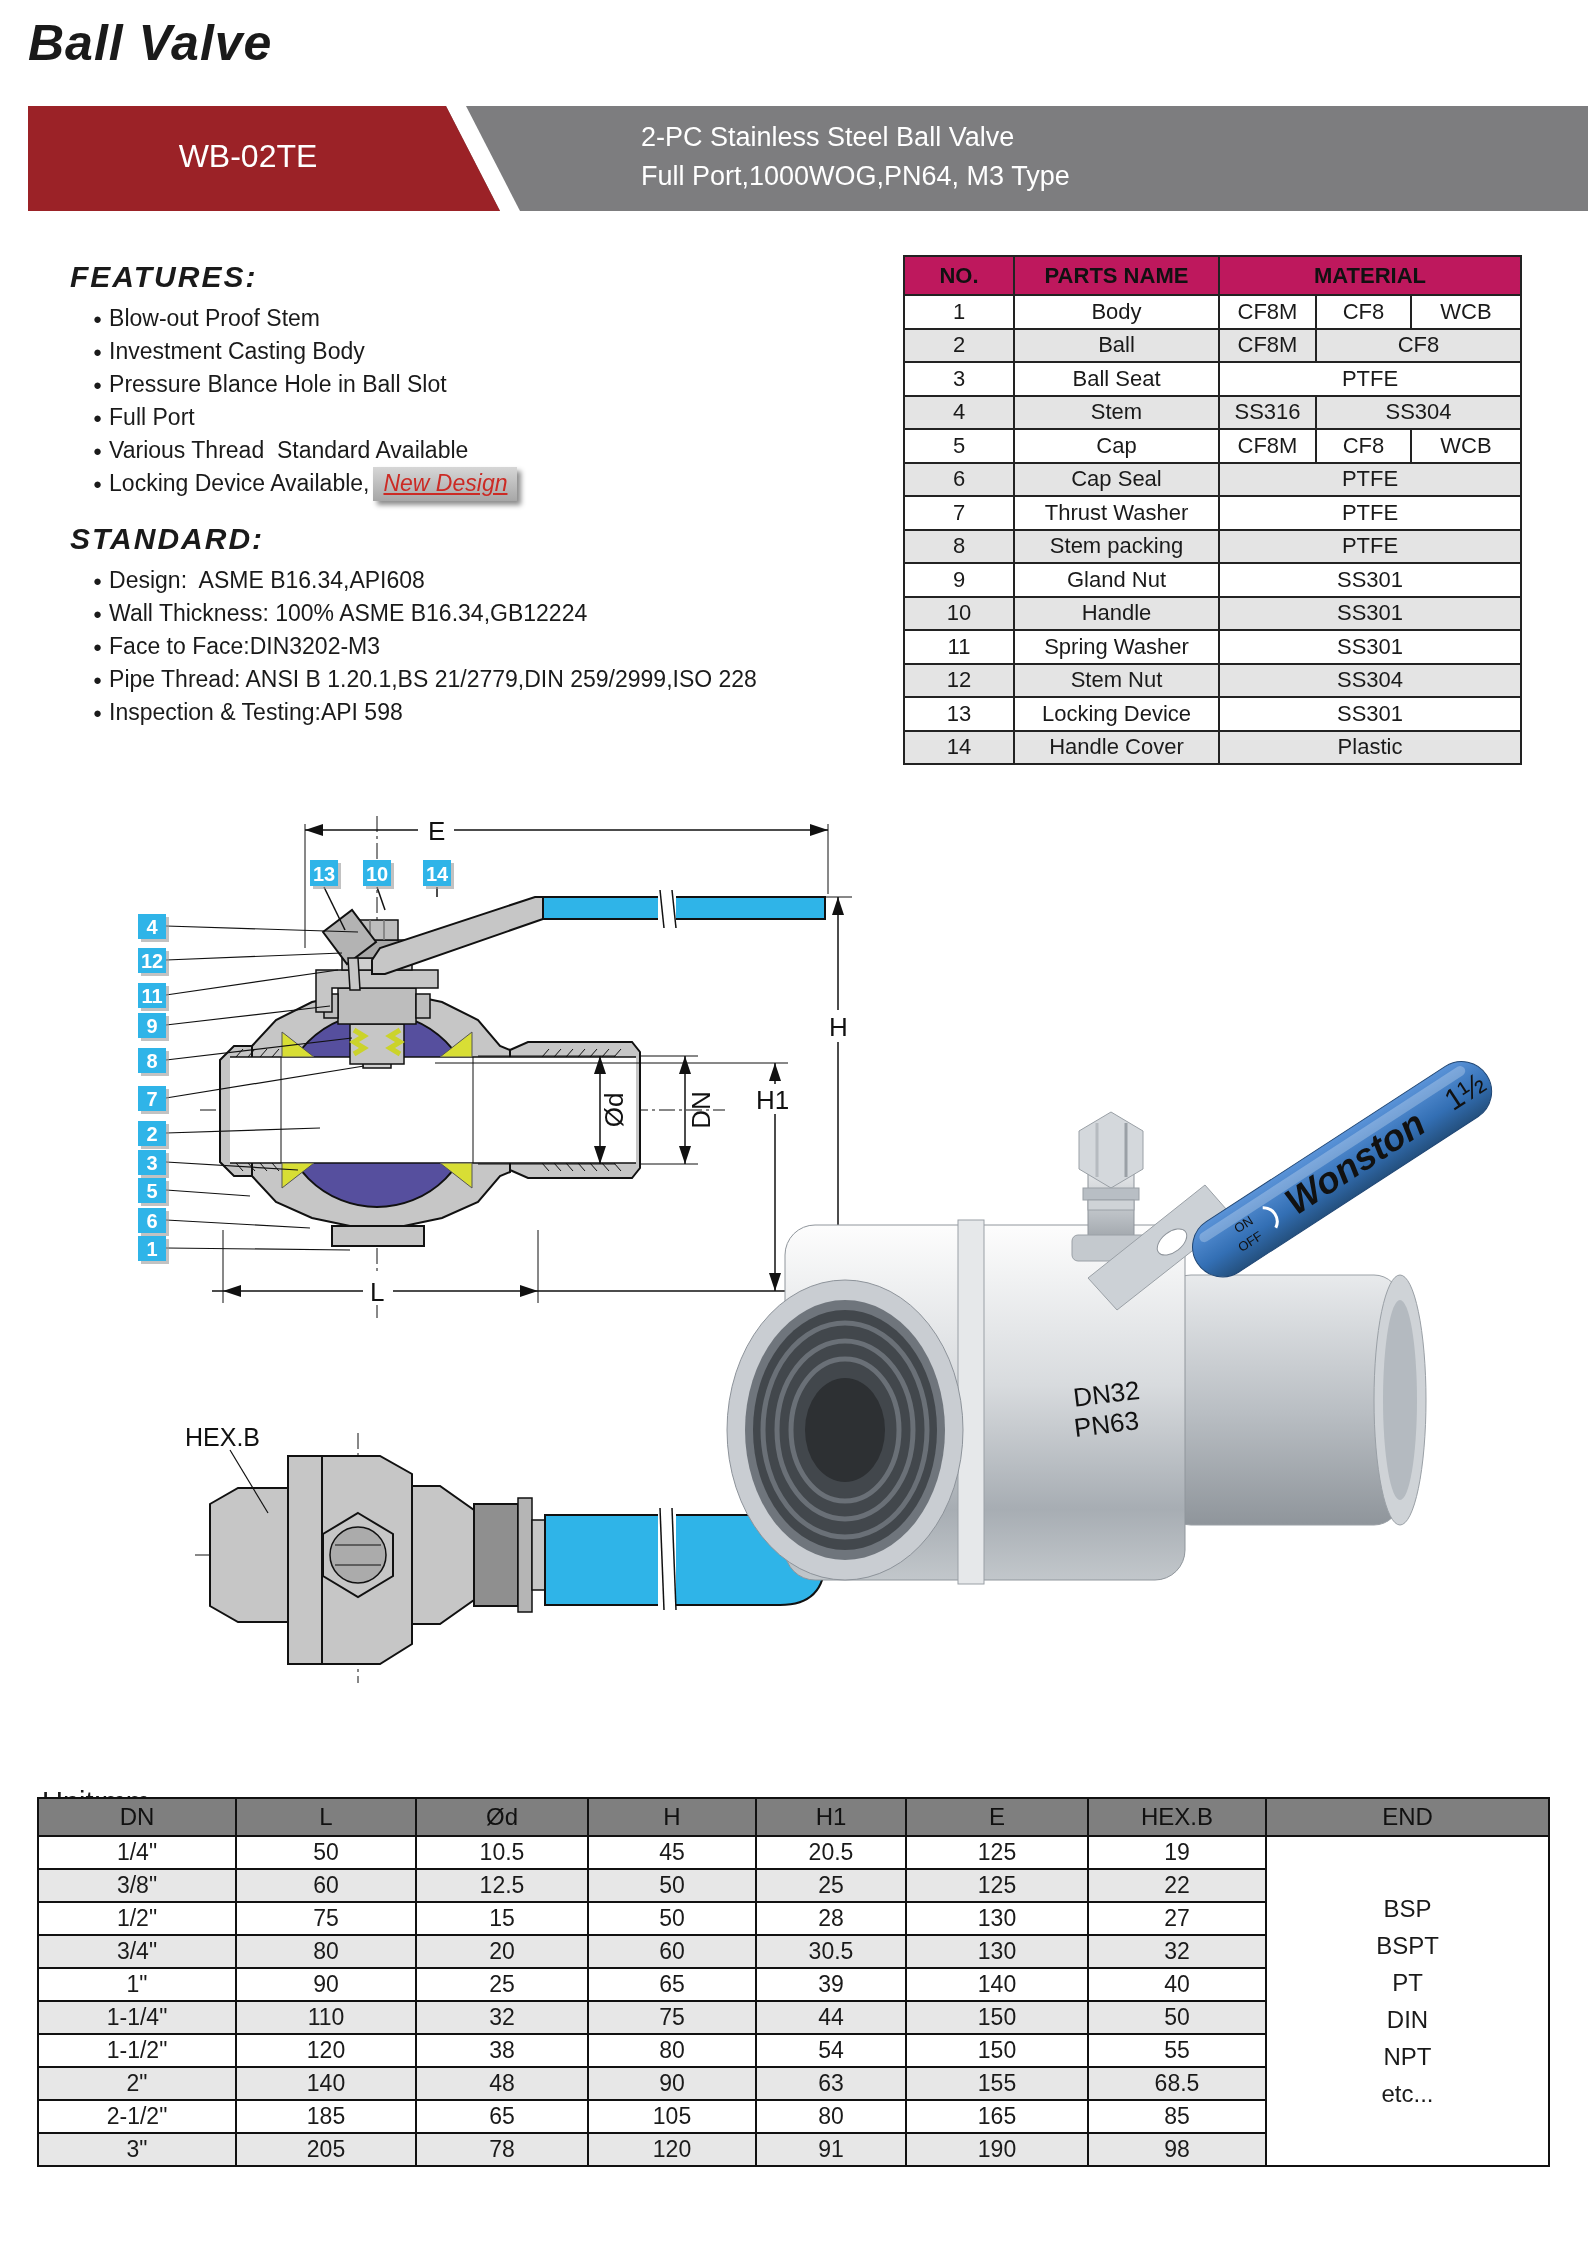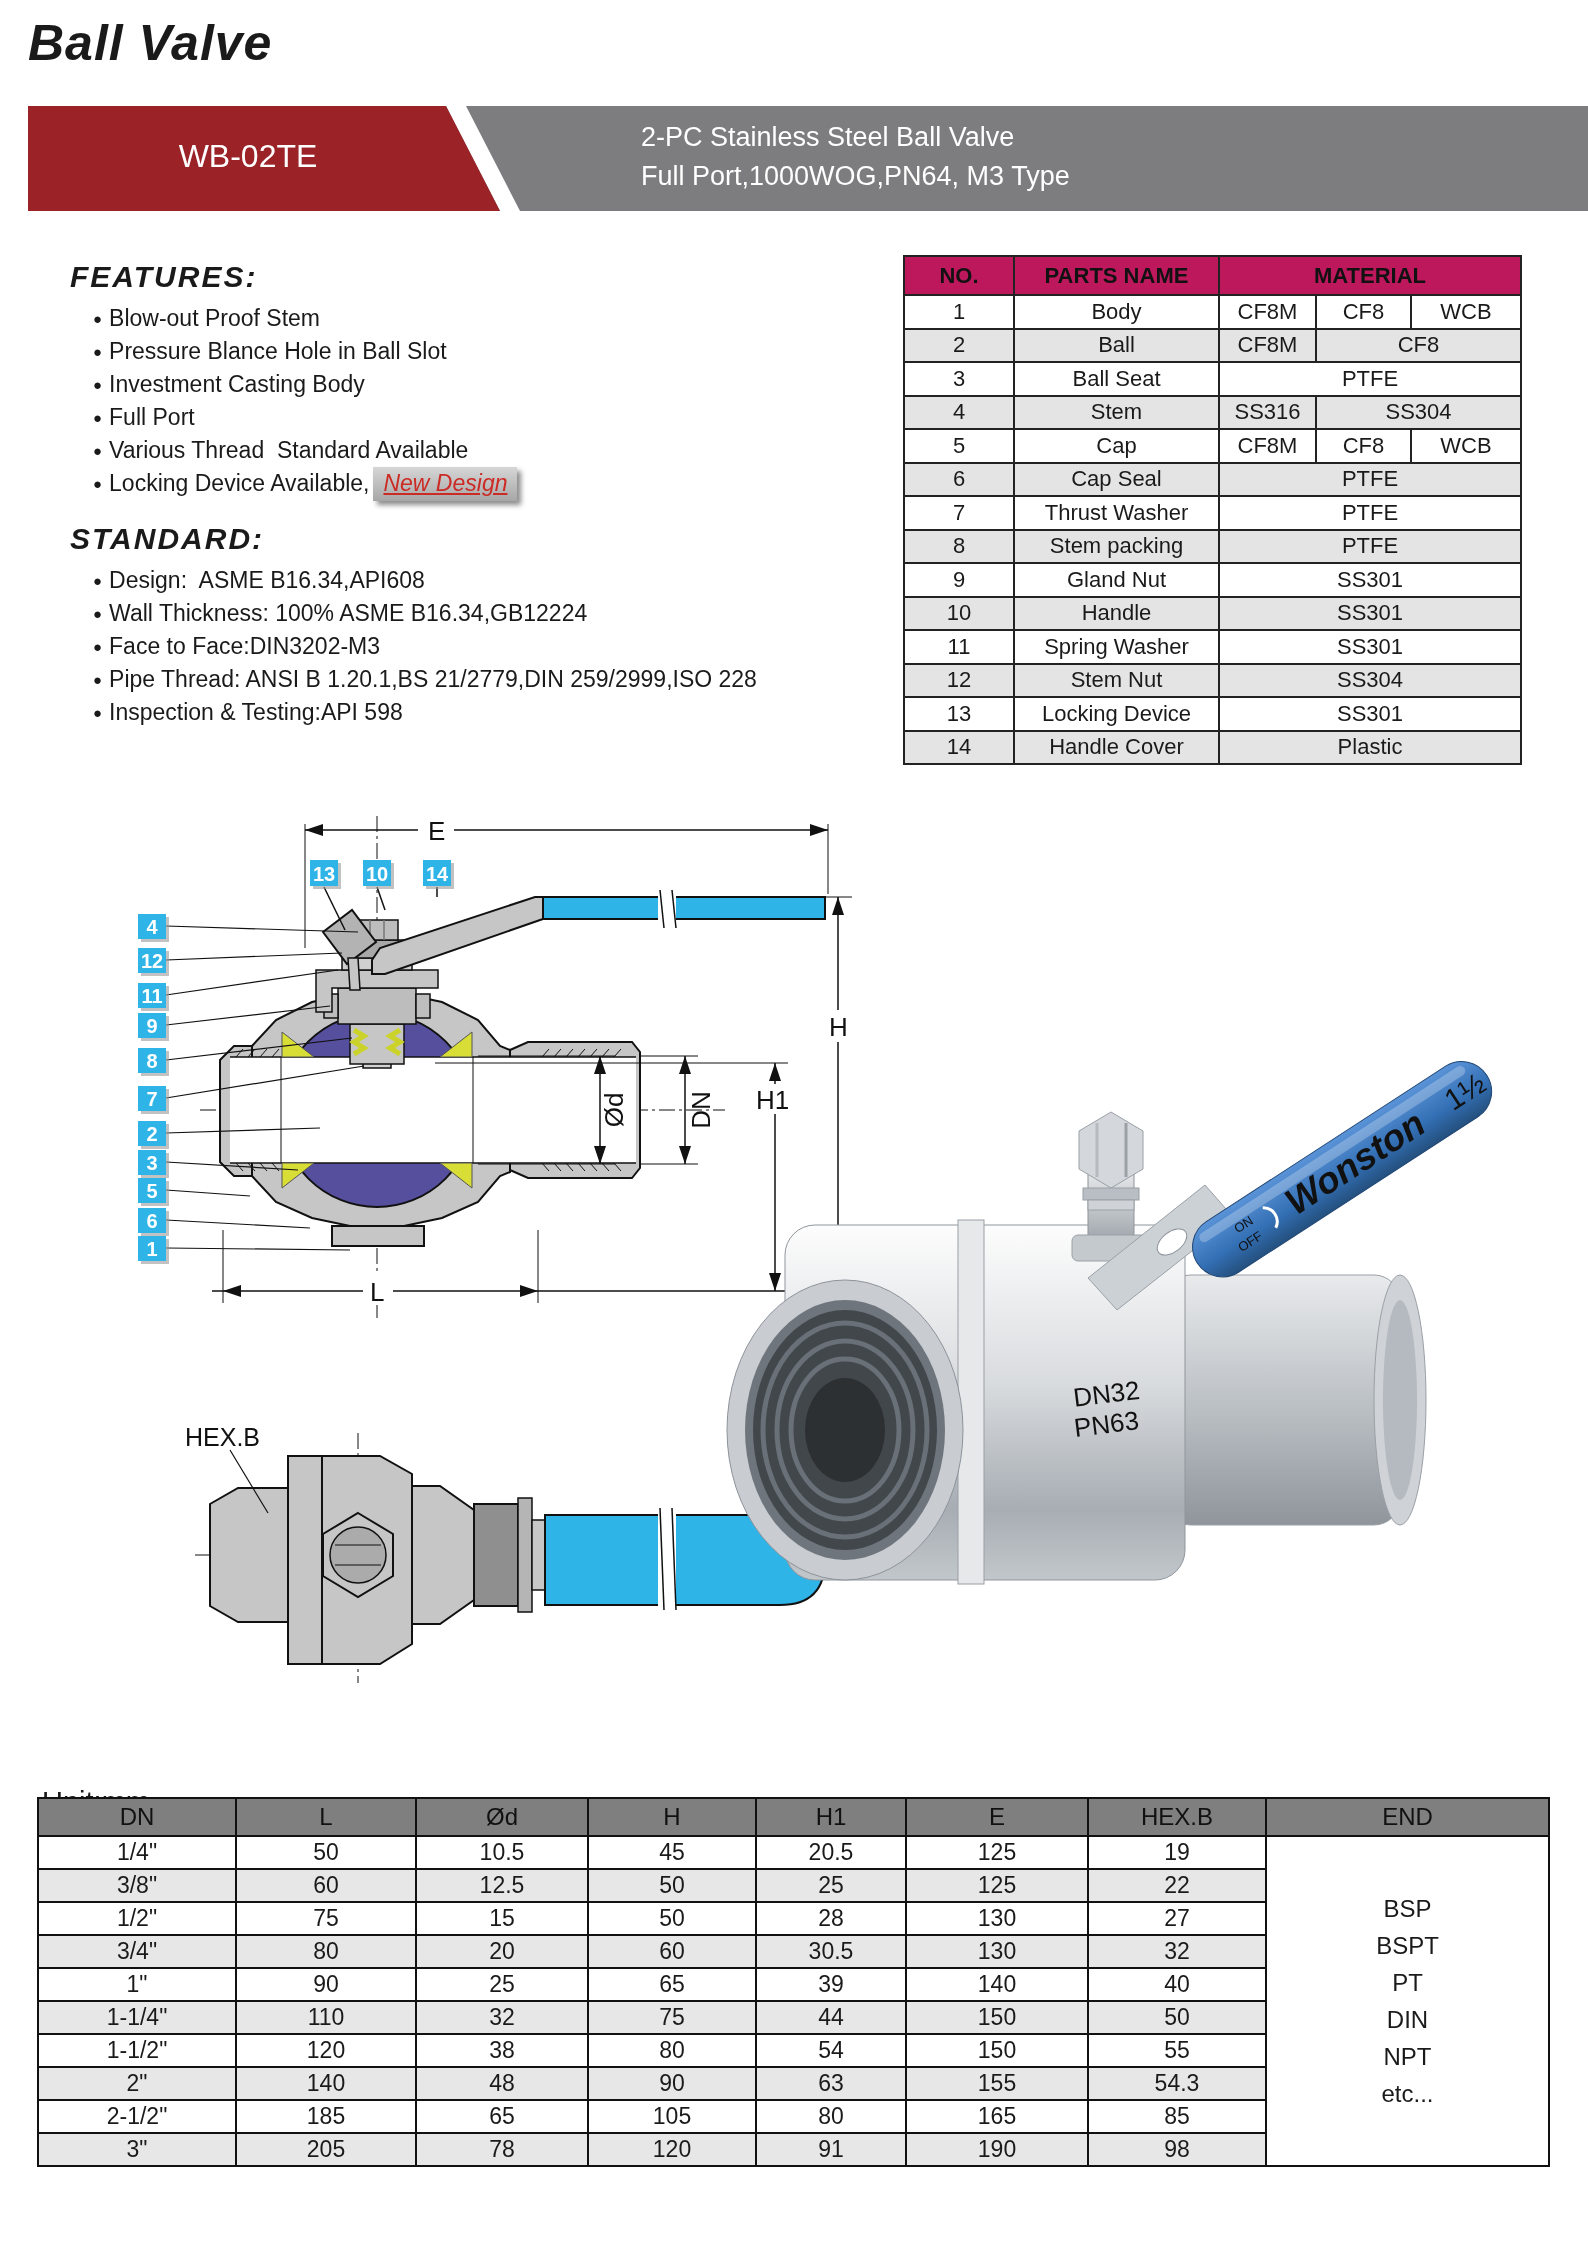--- a/index.html
+++ b/index.html
@@ -62,22 +62,22 @@
     <div class="banner-model">WB-02TE</div>
     <div class="banner-titles">
       <div>2-PC Stainless Steel Ball Valve</div>
       <div>Full Port,1000WOG,PN64, M3 Type</div>
     </div>
   </div>
 
   <div class="abs sec-heading" style="left:70px; top:260px;">FEATURES:</div>
   <ul class="abs bullet-list" style="left:93px; top:302px;">
       <li><span>Blow-out Proof Stem</span></li>
+      <li><span>Investment Casting Body</span></li>
       <li><span>Pressure Blance Hole in Ball Slot</span></li>
-      <li><span>Investment Casting Body</span></li>
       <li><span>Full Port</span></li>
       <li><span>Various Thread  Standard Available</span></li>
       <li><span>Locking Device Available,</span><span class="badge">New Design</span></li>
     </ul>
 
   <div class="abs sec-heading" style="left:70px; top:522px;">STANDARD:</div>
   <ul class="abs bullet-list" style="left:93px; top:564px;">
       <li><span>Design:  ASME B16.34,API608</span></li>
       <li><span>Wall Thickness: 100% ASME B16.34,GB12224</span></li>
       <li><span>Face to Face:DIN3202-M3</span></li>
@@ -546,21 +546,21 @@
           <td>150</td>
           <td>55</td>
         </tr>
         <tr>
           <td>2"</td>
           <td>140</td>
           <td>48</td>
           <td>90</td>
           <td>63</td>
           <td>155</td>
-          <td>54.3</td>
+          <td>68.5</td>
         </tr>
         <tr>
           <td>2-1/2"</td>
           <td>185</td>
           <td>65</td>
           <td>105</td>
           <td>80</td>
           <td>165</td>
           <td>85</td>
         </tr>

